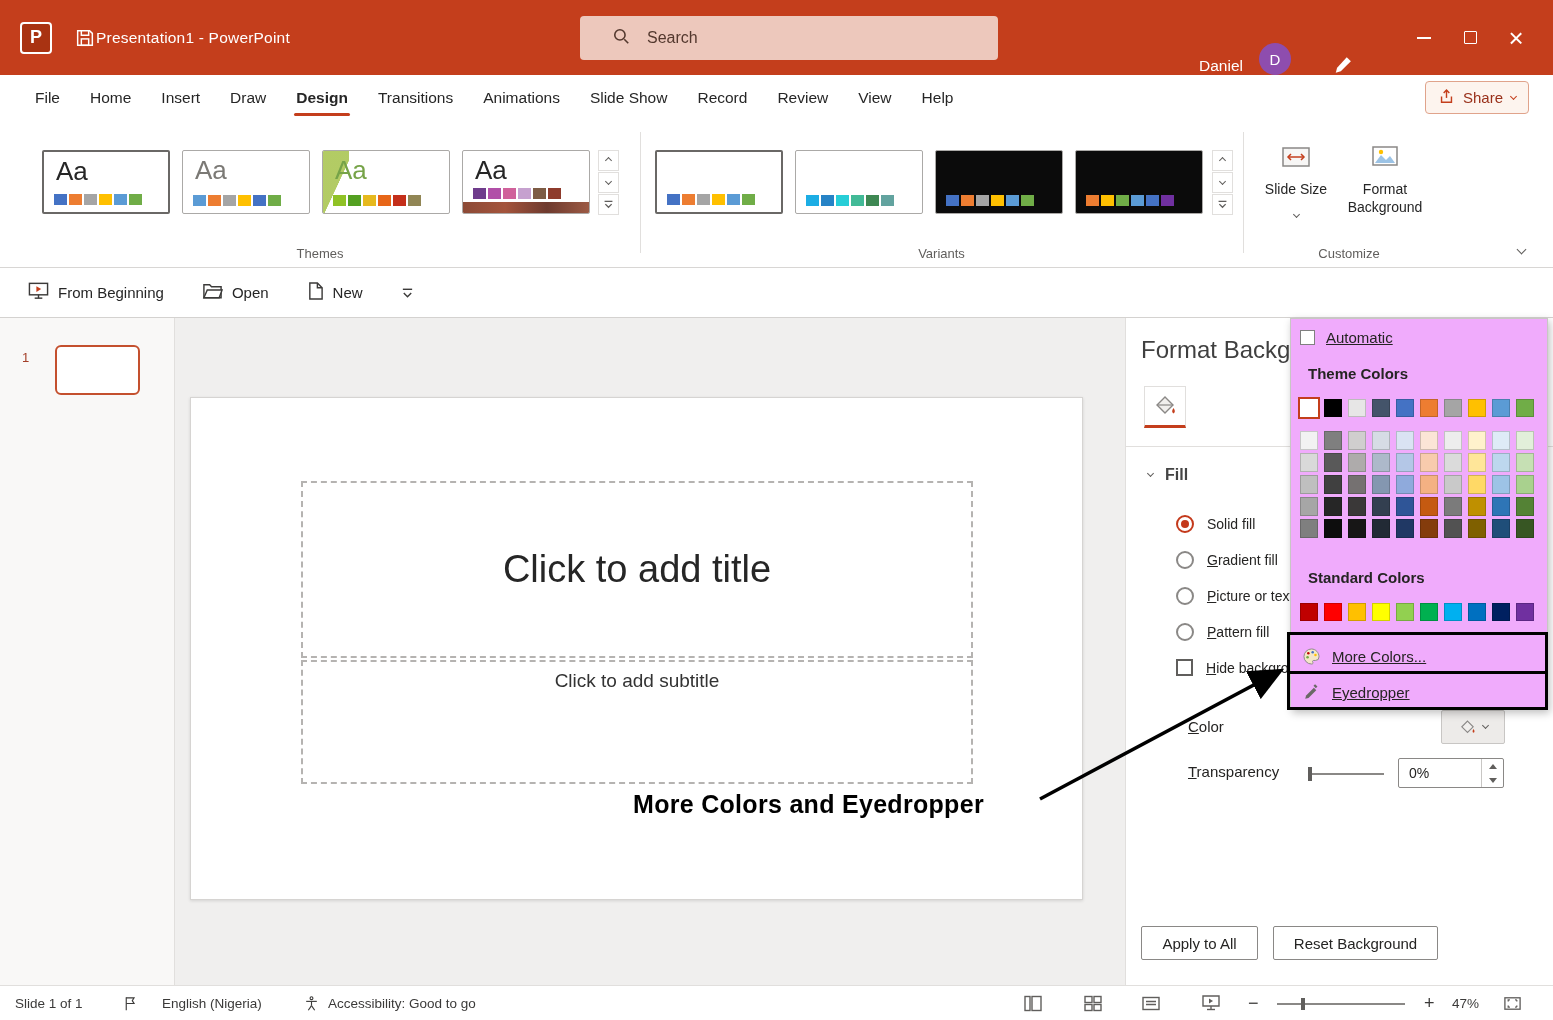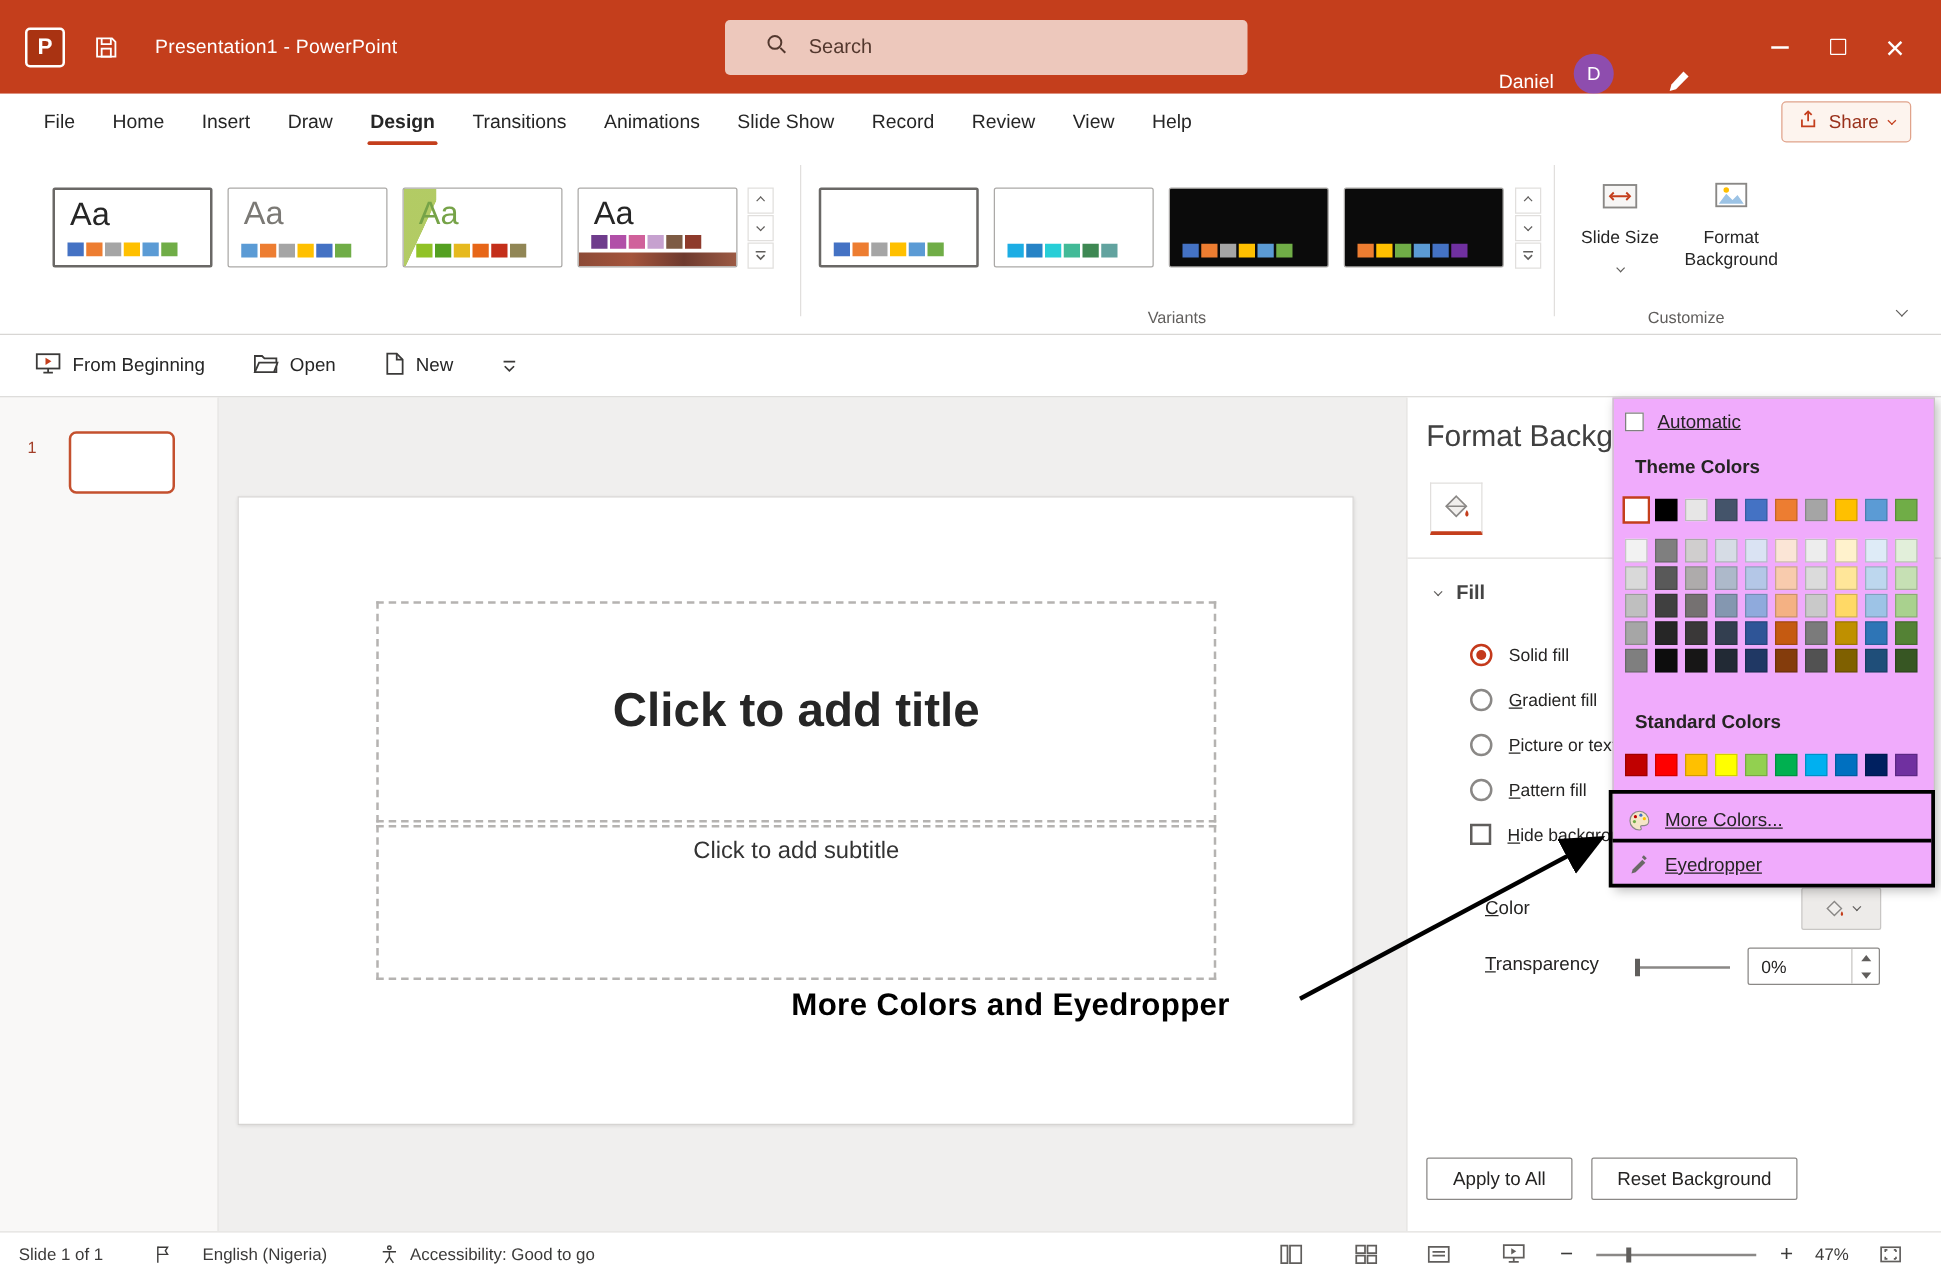--- a/index.html
+++ b/index.html
@@ -3,21 +3,21 @@
 <meta charset="utf-8">
 <style>
   * { margin:0; padding:0; box-sizing:border-box; }
   html,body { width:1553px; height:1020px; }
   body { position:relative; font-family:"Liberation Sans", sans-serif; background:#fff; overflow:hidden; color:#252423; }
 
   
   .titlebar { position:absolute; top:0; left:0; right:0; height:75px; background:#C43E1C; display:flex; align-items:center; color:#fff; }
   .tb-appicon { width:32px; height:32px; margin-left:20px; border:2px solid #fff; border-radius:4px; display:flex; align-items:center; justify-content:center; font-weight:bold; font-size:18px; background:#A93312; }
   .tb-save { margin-left:22px; display:flex; }
-  .tb-title { margin-left:28px; font-size:15.5px; letter-spacing:.2px; }
+  .tb-title { font-size:15.5px; letter-spacing:.2px; }
   .tb-search { position:absolute; left:580px; top:16px; width:418px; height:44px; background:#EDC8BC; border-radius:4px; display:flex; align-items:center; padding-left:32px; gap:16px; color:#53382E; font-size:16px; cursor:text; }
   .tb-right { position:absolute; right:0; top:0; height:75px; display:flex; align-items:flex-end; gap:0; }
   .tb-user { font-size:15.5px; margin-right:16px; }
   .tb-avatar { width:32px; height:32px; border-radius:50%; background:#8E4DAE; color:#fff; display:flex; align-items:center; justify-content:center; font-size:15px; margin-right:42px; }
   .tb-pen { margin-right:46px; display:flex; cursor:pointer; }
   .winbtn { width:46px; height:75px; display:flex; align-items:center; justify-content:center; cursor:pointer; }
   .winbtn:last-child { margin-right:14px; }
   .wb-min { width:14px; height:2px; background:#fff; }
   .wb-max { width:13px; height:13px; border:1.6px solid #fff; border-radius:1px; }
   .wb-close { font-size:26px; line-height:1; font-weight:300; }
@@ -59,21 +59,21 @@
 
   
   .workspace { position:absolute; top:318px; left:0; right:0; bottom:35px; }
   .thumbs { position:absolute; left:0; top:0; width:175px; height:100%; background:#F9F8F7; border-right:1px solid #E1DFDD; }
   .thumb-num { position:absolute; left:22px; top:32px; font-size:13px; color:#A33E28; }
   .thumb-box { position:absolute; left:55px; top:27px; width:85px; height:50px; border:2px solid #C4502E; border-radius:6px; background:#fff; cursor:pointer; }
   .canvas-area { position:absolute; left:175px; top:0; width:950px; height:100%; background:#F0EFEE; }
   .slide { position:absolute; left:15px; top:79px; width:893px; height:503px; background:#fff; border:1px solid #D6D4D2; box-shadow:0 1px 3px rgba(0,0,0,.12); }
   .ph { position:absolute; border:2px dashed #B5B3B1; }
   .ph-title { left:110px; top:83px; width:672px; height:177px; display:flex; align-items:center; justify-content:center; }
-  .ph-title span { font-size:38px; font-weight:700; color:#262626; }
+  .ph-title span { font-size:38px; font-weight:400; color:#262626; }
   .ph-sub { left:110px; top:262px; width:672px; height:124px; display:flex; justify-content:center; padding-top:8px; }
   .ph-sub span { font-size:19px; color:#333; }
 
   
   .panel { position:absolute; left:1125px; top:0; right:0; height:100%; background:#fff; border-left:1px solid #E1DFDD; }
   .panel-title { position:absolute; left:15px; top:18px; font-size:24px; color:#404040; white-space:nowrap; }
   .bucket-tab { position:absolute; left:18px; top:68px; width:42px; height:42px; border:1px solid #E1DFDD; border-bottom:3px solid #C43E1C; display:flex; align-items:center; justify-content:center; cursor:pointer; background:#fff; }
   .panel-div { position:absolute; left:0; right:0; top:128px; border-bottom:1px solid #E1DFDD; }
   .fill-row { position:absolute; left:22px; top:148px; display:flex; align-items:center; gap:12px; font-size:16px; font-weight:bold; color:#444; cursor:pointer; }
   .opt-row { position:absolute; left:50px; display:flex; align-items:center; gap:13px; font-size:14px; color:#252423; cursor:pointer; }
@@ -271,20 +271,21 @@
       <div class="scr-btn">
           <span class="chv sm" style="margin-top:-3px;"></span>
         </div>
       <div class="scr-btn">
         <svg width="11" height="11" viewBox="0 0 14 12" fill="none" stroke="#605E5C" stroke-width="1.6">
             <path d="M2 2h10"></path>
             <path d="M3 5.5l4 4 4-4"></path>
           </svg>
       </div>
     </div>
+    <div class="group-label">Themes</div>
   </div>
 
   <div class="rgroup g-variants">
     <div class="vcard sel" style="left:15px;">
       <div class="strip">
           <div class="sw" style="background: rgb(68, 114, 196);"></div>
           <div class="sw" style="background: rgb(237, 125, 49);"></div>
           <div class="sw" style="background: rgb(165, 165, 165);"></div>
           <div class="sw" style="background: rgb(255, 192, 0);"></div>
           <div class="sw" style="background: rgb(91, 155, 213);"></div>

